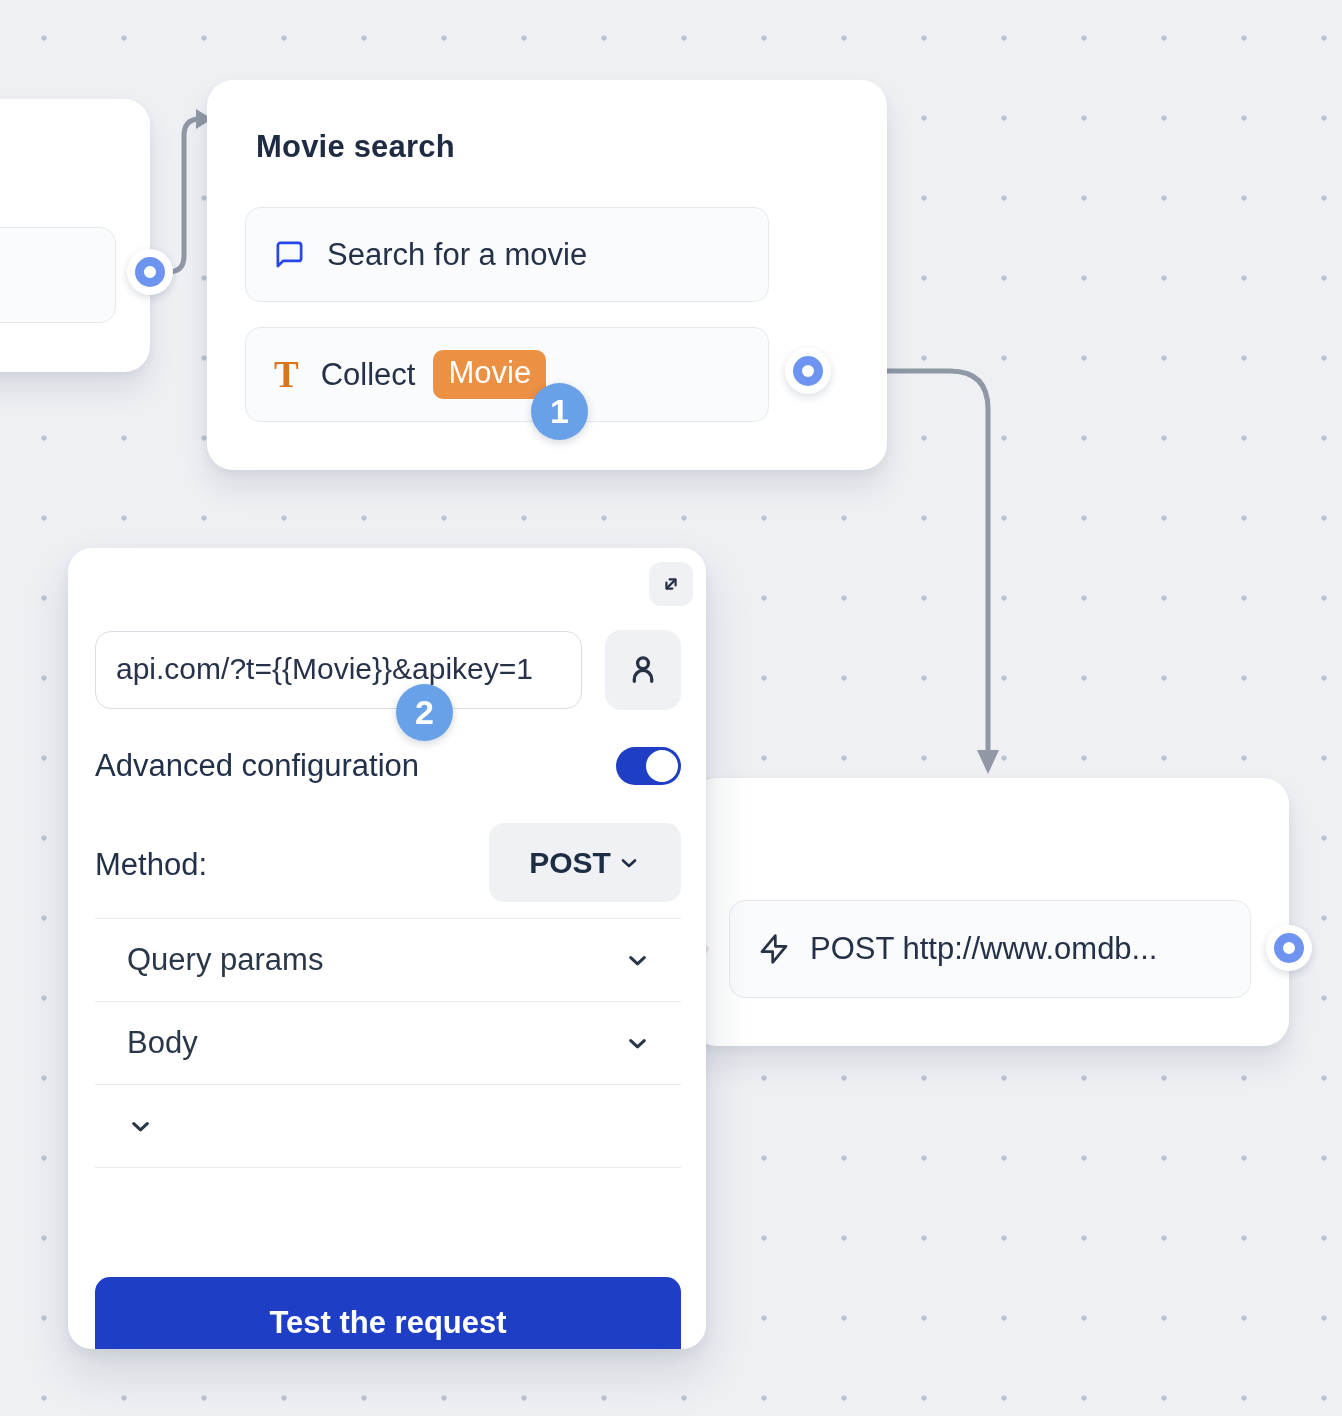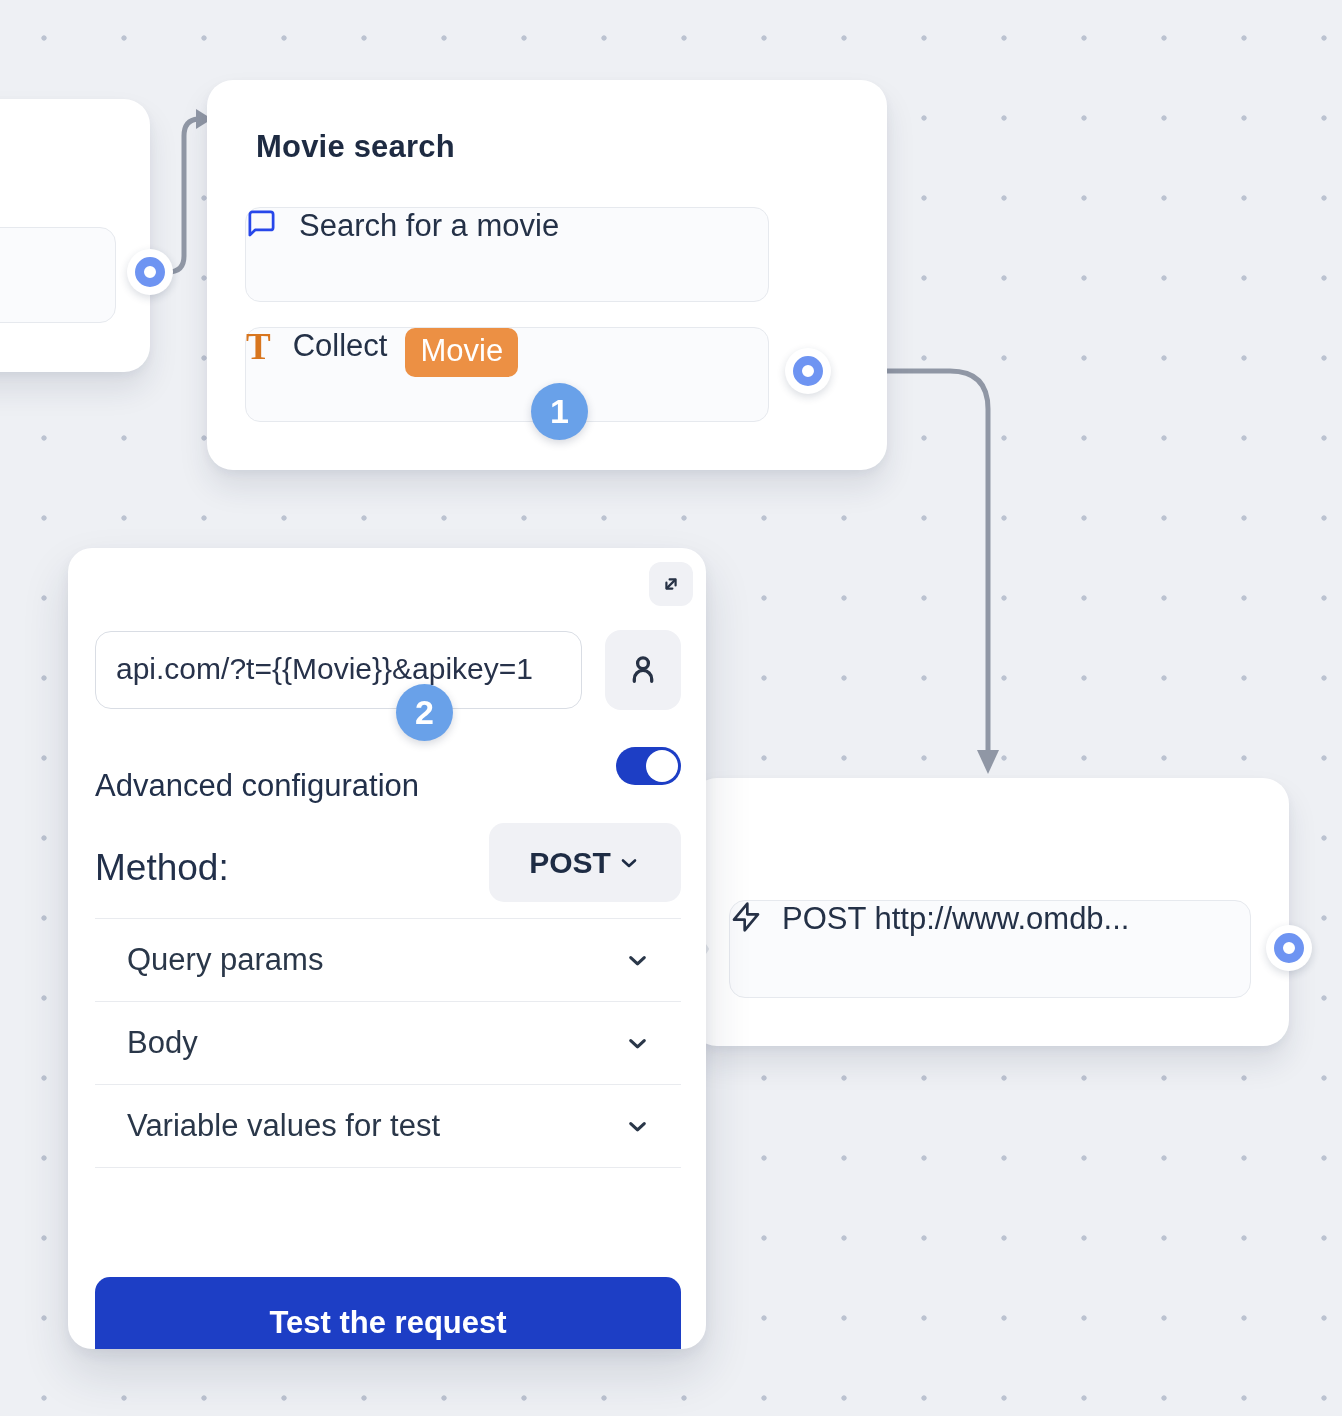--- a/index.html
+++ b/index.html
@@ -8,42 +8,42 @@
     font-family:"Liberation Sans",sans-serif;
     background-color:#eef0f4;
     background-image:radial-gradient(circle,#bcc3d1 2.3px,rgba(188,195,209,0) 3px);
     background-size:80px 80px;background-position:4px -2px;
   }
   .connectors{position:absolute;left:0;top:0;z-index:1;pointer-events:none;}
   .card{position:absolute;background:#fff;border-radius:26px;
         box-shadow:0 18px 30px rgba(27,41,72,.10),0 4px 10px rgba(27,41,72,.05);z-index:2;}
   .card-title{font-size:31px;font-weight:700;color:#1e2b42;letter-spacing:.2px;}
   .node-item{position:absolute;background:#fafbfd;border:1.6px solid #e6e9ee;border-radius:15px;
-             display:flex;align-items:flex-start;gap:22px;
+             display:flex;align-items:center;padding-left:28px;gap:22px;
              font-size:31px;color:#243147;box-sizing:border-box;}
   .chip{background:#ec9044;color:#fff;border-radius:10px;padding:5px 15px 8px;font-size:31px;line-height:1.15;}
   .serif-t{font-family:"Liberation Serif",serif;font-weight:700;font-size:37px;color:#d8761f;line-height:1;}
   .port{position:absolute;width:46px;height:46px;border-radius:50%;background:#fff;z-index:6;
         box-shadow:0 3px 8px rgba(27,41,72,.16);display:flex;align-items:center;justify-content:center;}
   .port-ring{width:12px;height:12px;border:9px solid #6e94f2;border-radius:50%;background:#fff;}
   .step-badge{position:absolute;width:57px;height:57px;border-radius:50%;background:#69a1e9;color:#fff;
               font-size:34px;font-weight:700;display:flex;align-items:center;justify-content:center;
               z-index:7;box-shadow:0 3px 8px rgba(27,41,72,.18);}
   .panel{position:absolute;left:68px;top:548px;width:638px;height:801px;background:#fff;border-radius:24px;
          box-shadow:0 24px 48px rgba(27,41,72,.14),0 6px 14px rgba(27,41,72,.06);z-index:4;overflow:hidden;}
   .icon-btn{position:absolute;background:#f0f1f5;display:flex;align-items:center;justify-content:center;}
   .expand-btn{left:581px;top:14px;width:44px;height:44px;border-radius:12px;}
   .person-btn{left:537px;top:82px;width:76px;height:80px;border-radius:16px;}
   .url-input{position:absolute;left:27px;top:83px;width:487px;height:78px;background:#fff;
              border:1.6px solid #d9dde4;border-radius:16px;box-sizing:border-box;overflow:hidden;}
   .url-text{font-size:30px;color:#27324a;line-height:74px;white-space:nowrap;padding-left:33px;text-indent:-13px;}
-  .adv-label{position:absolute;left:27px;top:200px;font-size:31px;color:#22304a;margin-top:20px;}
+  .adv-label{position:absolute;left:27px;top:200px;font-size:31px;color:#22304a;}
   .toggle{position:absolute;left:548px;top:199px;width:65px;height:38px;border-radius:19px;background:#1d3ec5;}
   .toggle-knob{position:absolute;right:3px;top:3px;width:32px;height:32px;border-radius:50%;background:#fff;}
-  .method-label{position:absolute;left:27px;top:299px;font-size:37px;color:#22304a;}
+  .method-label{position:absolute;left:27px;top:299px;font-size:31px;color:#22304a;}
   .method-select{position:absolute;left:421px;top:275px;width:192px;height:79px;border-radius:15px;background:#f0f1f5;
                  display:flex;align-items:center;justify-content:center;gap:6px;
                  font-size:30px;font-weight:700;color:#1e2c44;}
   .accordion{position:absolute;left:27px;top:370px;width:586px;border-bottom:1px solid #e9ebef;}
   .acc-row{height:83px;border-top:1px solid #e9ebef;display:flex;align-items:center;justify-content:space-between;
            padding-left:32px;padding-right:30px;box-sizing:border-box;font-size:31px;color:#2a3749;}
   .test-btn{position:absolute;left:27px;top:729px;width:586px;height:92px;background:#1d3ec5;
             border-radius:15px 15px 0 0;border:none;display:flex;align-items:center;justify-content:center;
             color:#fff;font-size:31px;font-weight:700;font-family:"Liberation Sans",sans-serif;}
   .notch{position:absolute;left:690px;top:926px;z-index:3;}
@@ -148,21 +148,20 @@
         <polyline points="6 9.5 12 15 18 9.5" fill="none" stroke="#2a3749" stroke-width="2.8" stroke-linecap="round" stroke-linejoin="round"></polyline>
       </svg>
     </div>
     <div class="acc-row">
       <span>Body</span>
       <svg width="27" height="27" viewBox="0 0 24 24">
         <polyline points="6 9.5 12 15 18 9.5" fill="none" stroke="#2a3749" stroke-width="2.8" stroke-linecap="round" stroke-linejoin="round"></polyline>
       </svg>
     </div>
     <div class="acc-row">
-      <span>Variable values for test</span>
       <svg width="27" height="27" viewBox="0 0 24 24">
         <polyline points="6 9.5 12 15 18 9.5" fill="none" stroke="#2a3749" stroke-width="2.8" stroke-linecap="round" stroke-linejoin="round"></polyline>
       </svg>
     </div>
   </div>
 
   <button class="test-btn">Test the request</button>
 </div>
 
 </body></html>

